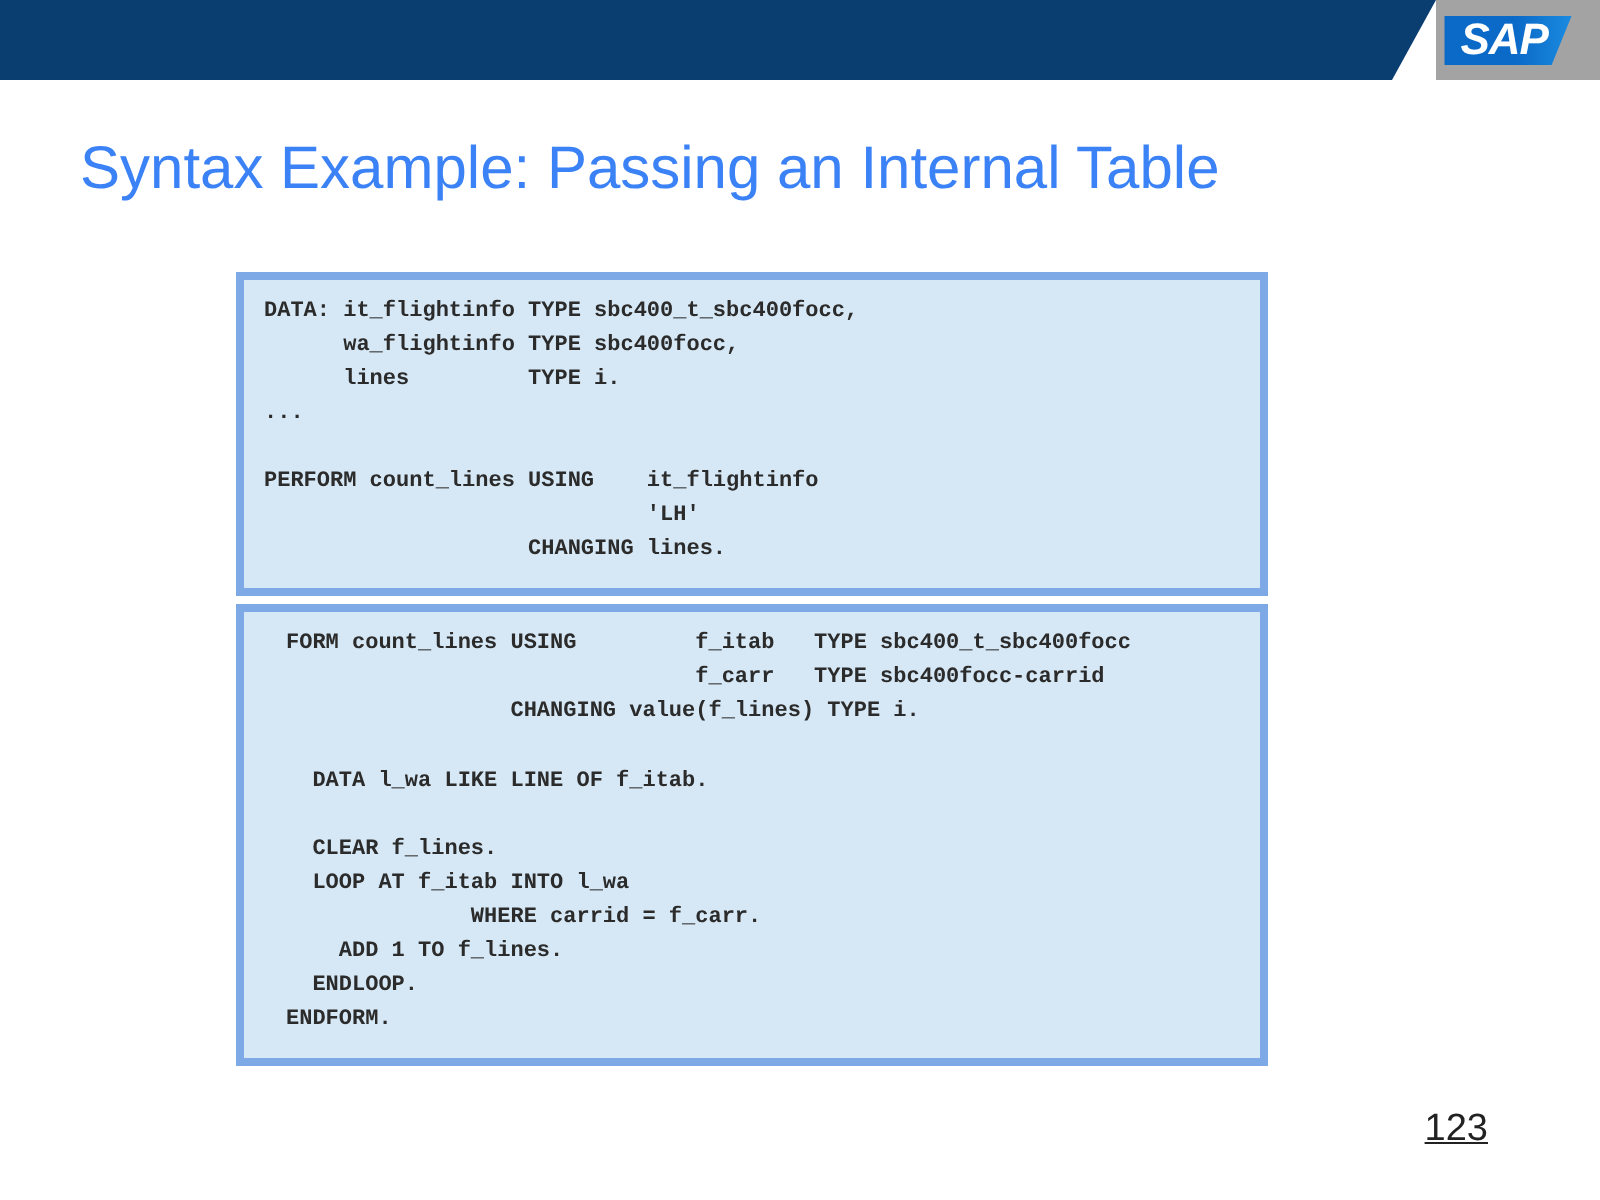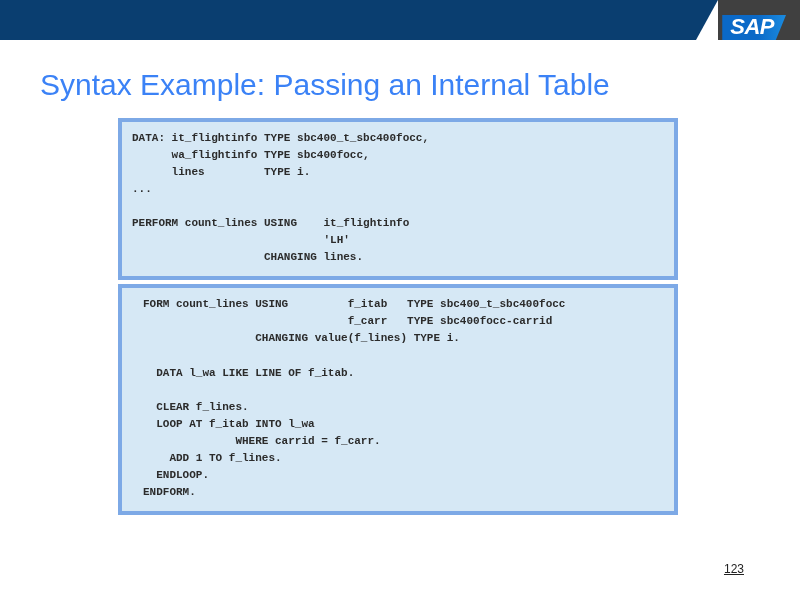--- a/index.html
+++ b/index.html
@@ -11,56 +11,56 @@
   .logo-wrap {
     position: absolute; right: 0; top: 0; height: 40px;
     display: flex; align-items: stretch;
   }
   .logo-slash {
     width: 0; height: 0;
     border-bottom: 40px solid #fff;
     border-left: 22px solid transparent;
   }
   .logo-box {
-    background: #404040; height: 40px; display: flex; align-items: flex-end;
+    background: #a3a3a3; height: 40px; display: flex; align-items: center;
     padding: 0 14px 0 4px;
   }
   .sap-logo {
     font-weight: 900; font-style: italic; font-size: 22px;
     color: #fff;
     background: linear-gradient(to right, #0b69c7 0%, #0b69c7 55%, #1a8be0 100%);
     padding: 1px 12px 2px 8px;
     letter-spacing: -0.5px;
     line-height: 1;
     clip-path: polygon(0 0, 100% 0, 84% 100%, 0 100%);
     display: inline-block;
   }
   .slide-title {
     font-size: 30px; color: #3b82f6; font-weight: 400;
     padding: 28px 0 0 40px;
   }
   .code-area {
-    margin: 16px 0 0 118px;
-    width: 560px;
+    margin: 34px 0 0 118px;
+    width: 516px;
   }
   .code-panel {
     background: #d6e8f5;
     border: 4px solid #7da9e6;
     padding: 8px 10px 10px 10px;
     font-family: "Courier New", monospace;
     font-size: 11px;
     font-weight: bold;
     color: #2b2b2b;
     line-height: 1.55;
     white-space: pre;
   }
   .code-panel + .code-panel { margin-top: 4px; padding-left: 21px; }
   .page-num {
     position: absolute; right: 56px; bottom: 24px;
-    font-size: 12px; color: #222; text-decoration: underline;
+    font-size: 19px; color: #222; text-decoration: underline;
   }
   .slide { position: relative; width: 800px; height: 600px; }
 </style>
 </head>
 <body>
 
 <div class="slide">
 
   <div class="header-bar">
     <div class="logo-wrap">

